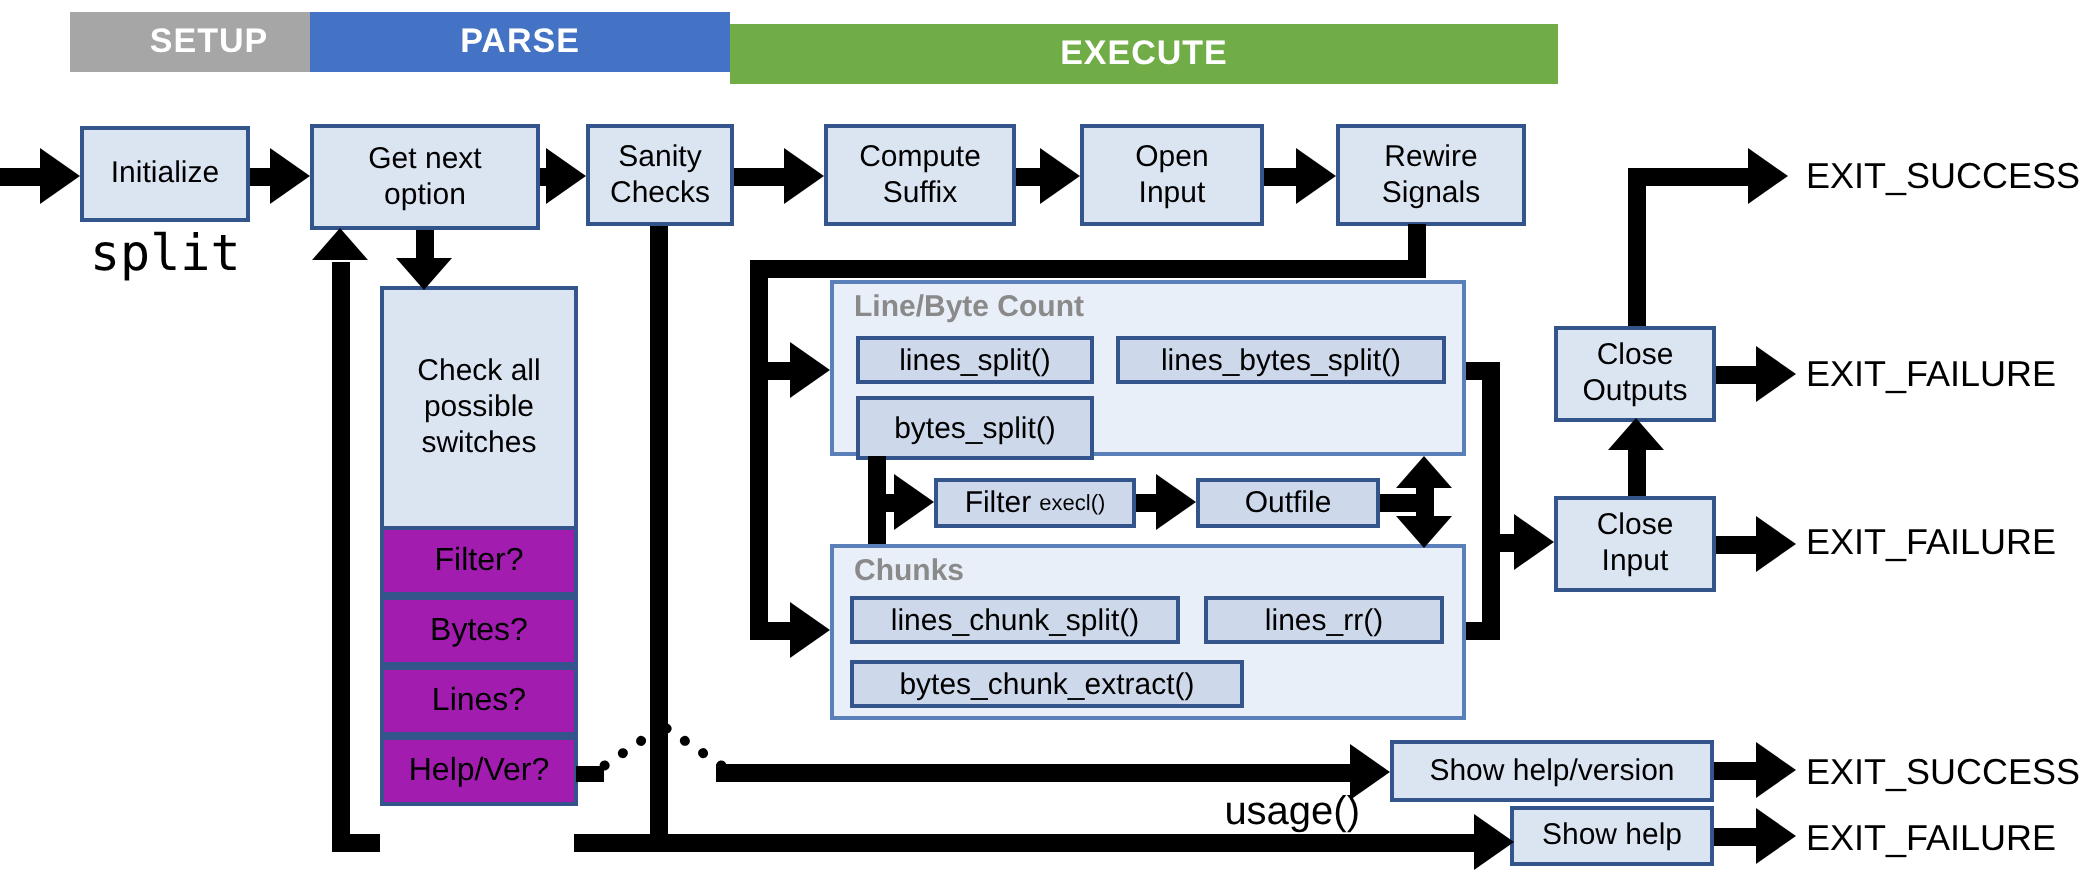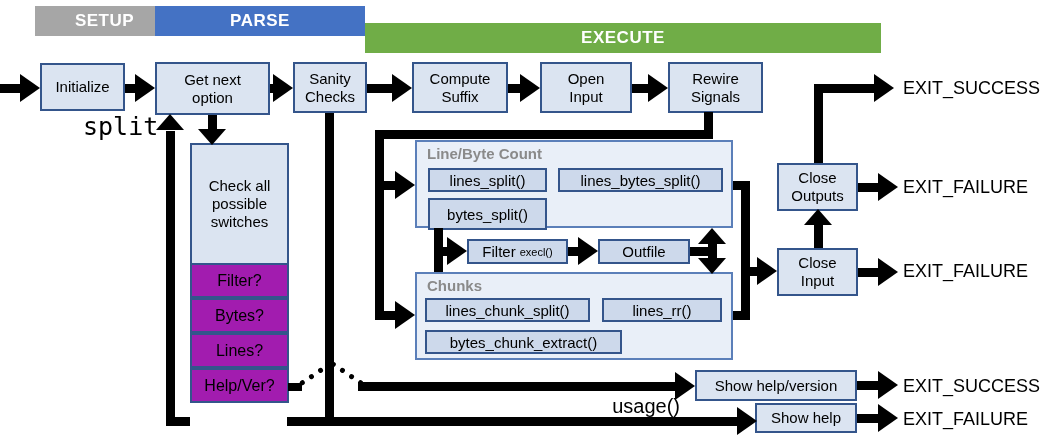--- a/index.html
+++ b/index.html
@@ -3,21 +3,21 @@
 <meta charset="utf-8">
 <style>
   * { margin:0; padding:0; box-sizing:border-box; }
   body { font-family:"Liberation Sans", sans-serif; background:#fff; }
   #stage { position:relative; width:1040px; height:440px; background:#fff; overflow:hidden; }
 
   .phase { position:absolute; height:30px; display:flex; align-items:center; justify-content:center;
            color:#fff; font-weight:bold; font-size:17px; letter-spacing:.5px; }
   .phase-setup   { left:35px;  top:6px; width:120px; background:#a6a6a6;padding-left:19px; }
   .phase-parse   { left:155px; top:6px; width:210px; background:#4472c4; }
-  .phase-execute { left:365px; top:23px; width:516px; background:#70ad47; }
+  .phase-execute { left:365px; top:12px; width:414px; background:#70ad47; }
 
   .box { position:absolute; background:#dbe4f1; border:2px solid #34558b; color:#000;
          display:flex; align-items:center; justify-content:center; text-align:center;
          font-size:15px; line-height:1.18; white-space:pre-line; }
   .group { position:absolute; background:#e9eff8; border:2px solid #5b7fb9; }
   .group-title { position:absolute; left:10px; top:3px; color:#8a8a8a; font-weight:bold; font-size:15px; }
   .fn { position:absolute; background:#cdd9eb; border:2px solid #34558b; display:flex;
         align-items:center; justify-content:center; font-size:15px; color:#000; }
   .swrow { position:absolute; left:190px; width:99px; height:35px; background:#a21caf;
            border:2px solid #34558b; display:flex; align-items:center; justify-content:center; font-size:16px; }
@@ -49,21 +49,21 @@
 option</div>
   <div class="box" style="left:293px;top:62px;width:74px;height:51px;">Sanity
 Checks</div>
   <div class="box" style="left:412px;top:62px;width:96px;height:51px;">Compute
 Suffix</div>
   <div class="box" style="left:540px;top:62px;width:92px;height:51px;">Open
 Input</div>
   <div class="box" style="left:668px;top:62px;width:95px;height:51px;">Rewire
 Signals</div>
 
-  <div class="note mono" style="left:45px;top:112px;font-size:25px;margin-left:38px;">split</div>
+  <div class="note mono" style="left:45px;top:112px;font-size:25px;">split</div>
 
   <div class="box" style="left:190px;top:143px;width:99px;height:122px;">Check all
 possible
 switches</div>
   <div class="swrow" style="top:263px;">Filter?</div>
   <div class="swrow" style="top:298px;">Bytes?</div>
   <div class="swrow" style="top:333px;">Lines?</div>
   <div class="swrow" style="top:368px;">Help/Ver?</div>
 
   <div class="group" style="left:415px;top:140px;width:318px;height:88px;">

